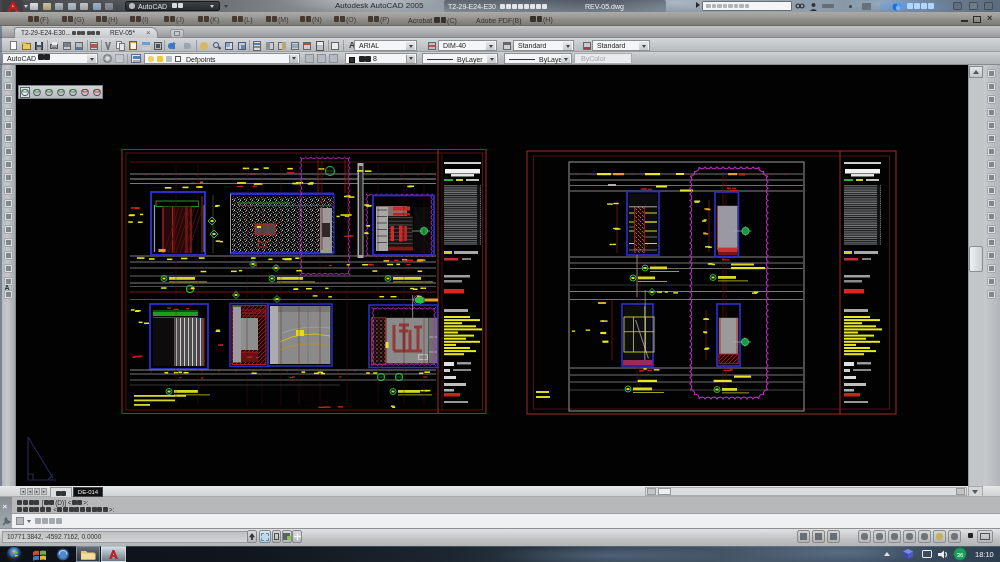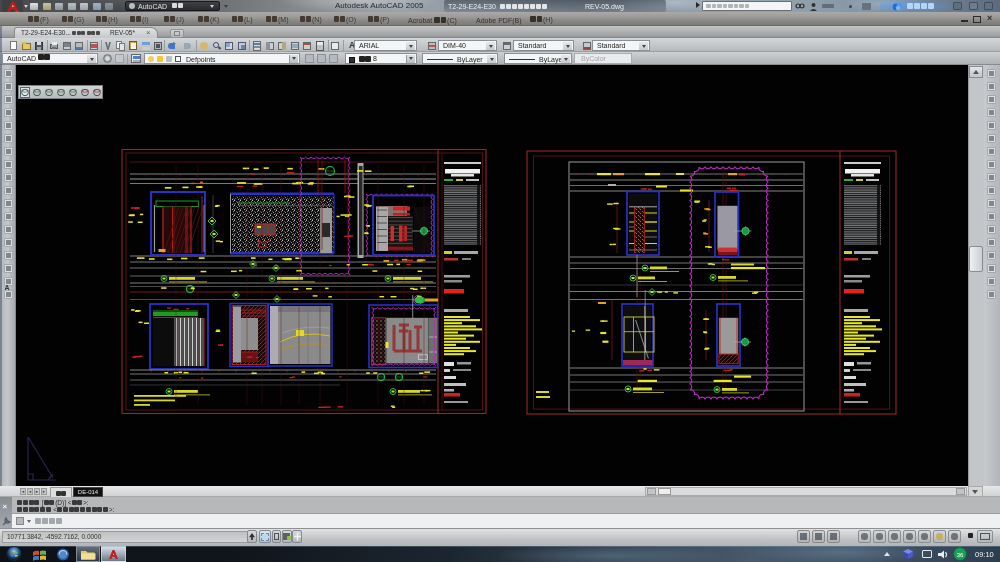--- a/index.html
+++ b/index.html
@@ -1214,13 +1214,13 @@
     <div class="abs" style="left:922px;top:550px;width:10px;height:8px;border:1.4px solid #e8ecf0;border-radius:1px;"></div>
     <svg class="abs" style="left:937px;top:549px" width="12" height="11">
       <path d="M1 4 L4 4 L7 1.5 L7 9.5 L4 7 L1 7 Z" fill="#e8ecf0"></path>
       <path d="M8.5 3 a4 4 0 0 1 0 5" stroke="#e8ecf0" stroke-width="1.2" fill="none"></path>
     </svg>
     <svg class="abs" style="left:953px;top:547px" width="14" height="14">
       <circle cx="7" cy="7" r="6.4" fill="#18a05a"></circle>
       <circle cx="7" cy="7" r="6.4" fill="none" stroke="#0c6a3a" stroke-width="0.8"></circle>
       <text x="7" y="9.6" font-size="6" fill="#fff" text-anchor="middle" font-family="Liberation Sans">36</text>
     </svg>
-    <div class="abs" style="left:975px;top:550.5px;font-size:7.5px;color:#eef2f6;">09:10</div>
+    <div class="abs" style="left:975px;top:550.5px;font-size:7.5px;color:#eef2f6;">18:10</div>
   </div>
 </body></html>

